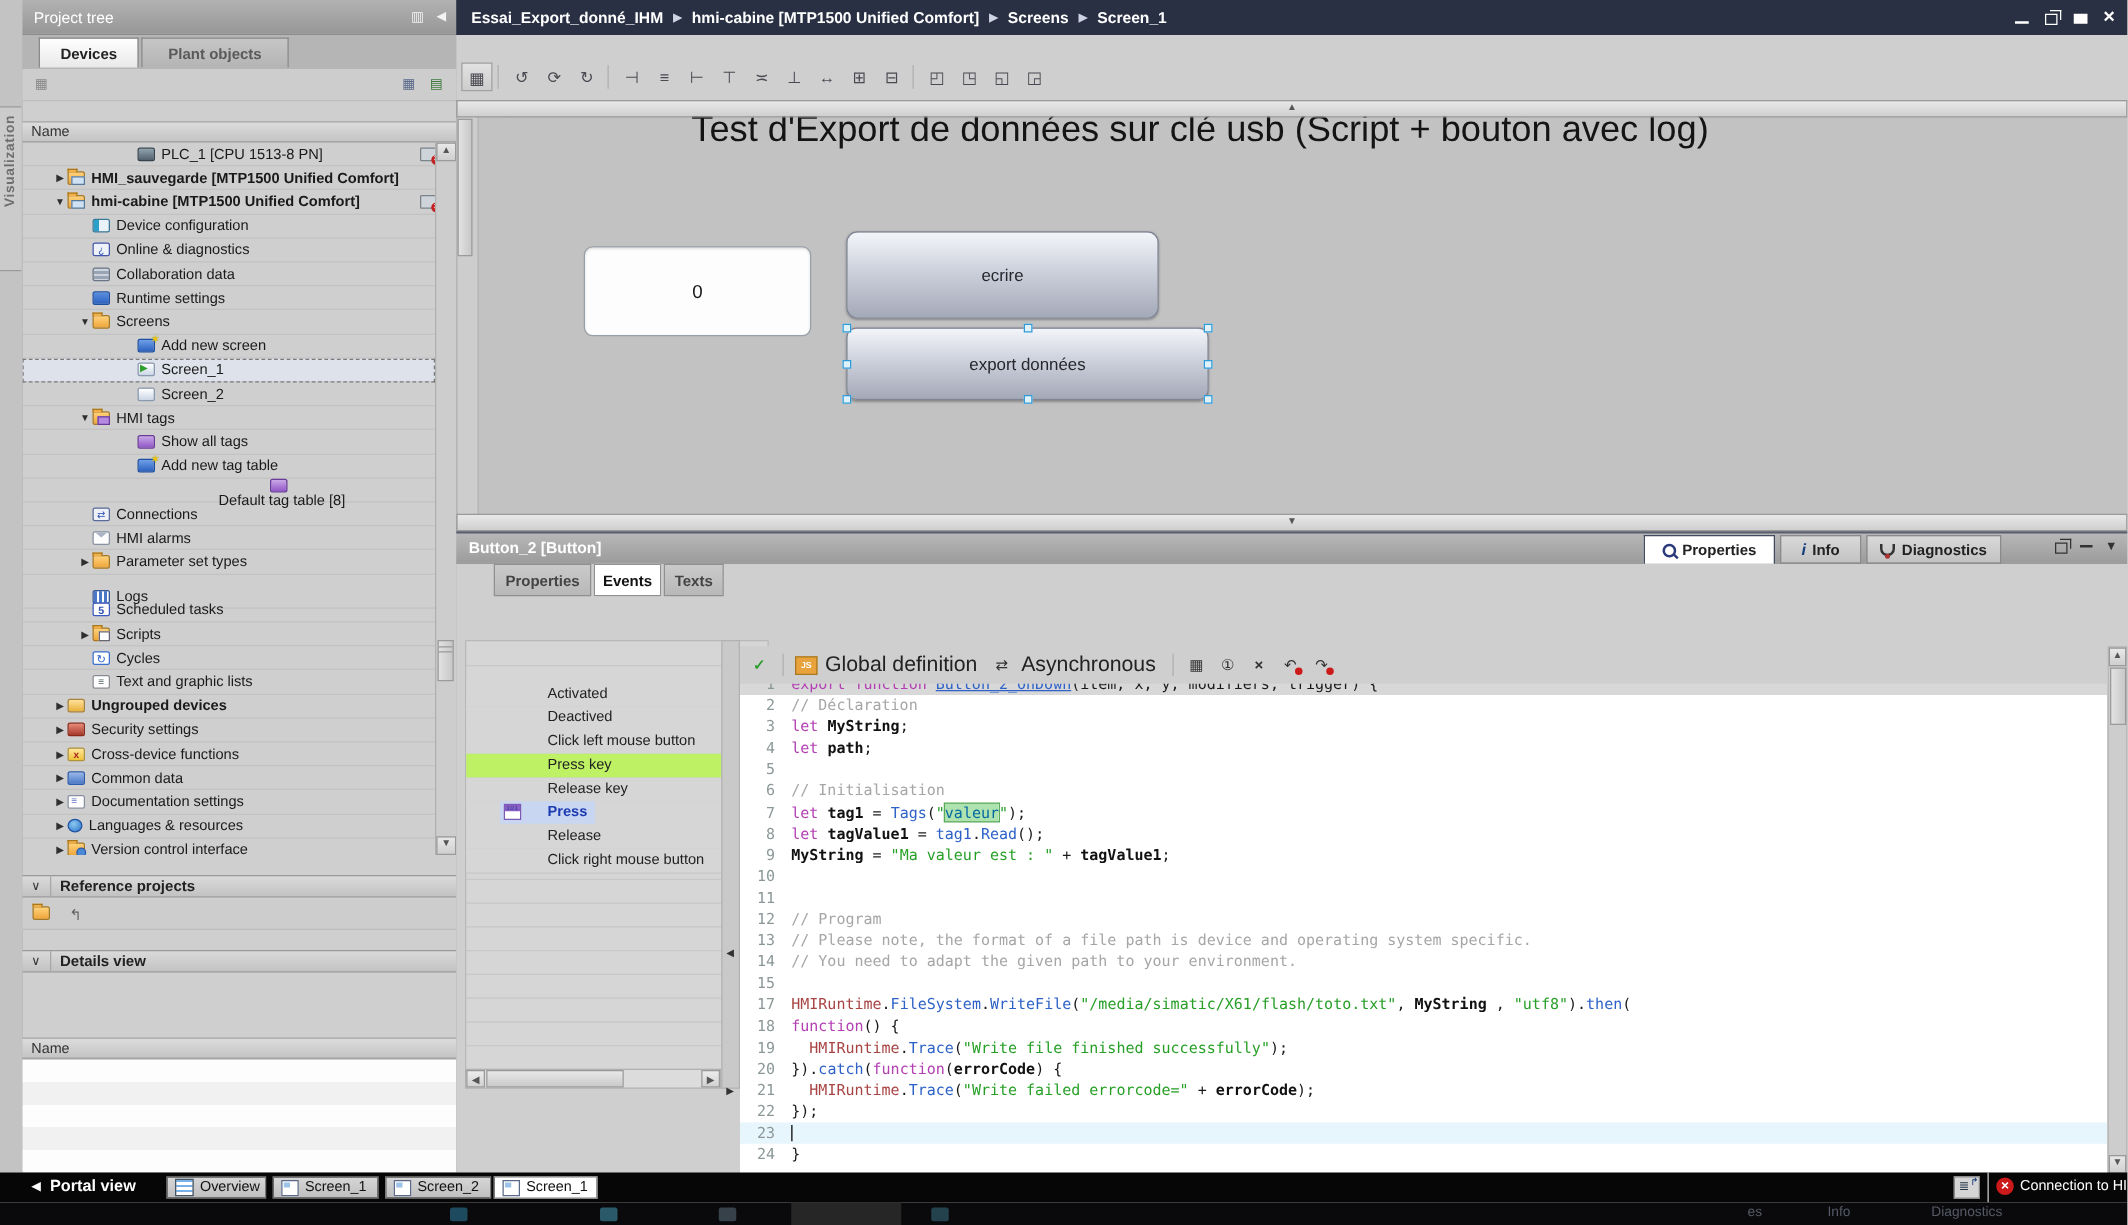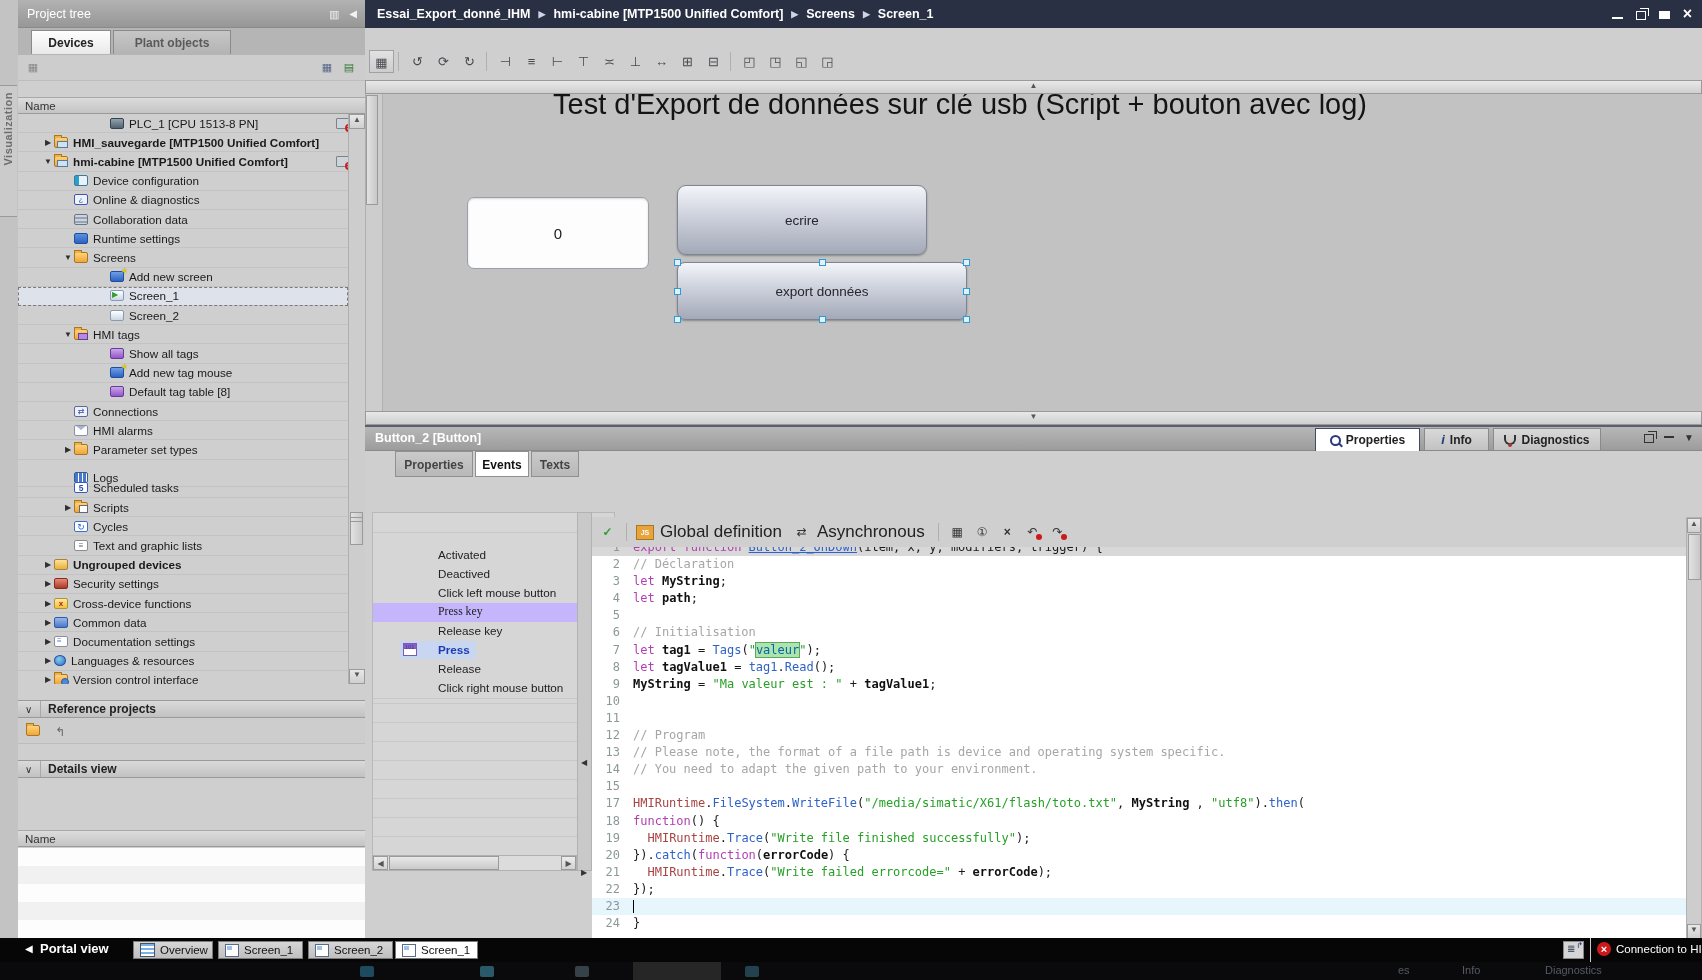--- a/index.html
+++ b/index.html
@@ -298,23 +298,23 @@
         <span class="tlabel">HMI tags</span>
       </div>
       <div class="trow" style="top: 230.4px; padding-left: 80px;">
         <span class="texp"></span>
         <span class="ti ic-tag"></span>
         <span class="tlabel">Show all tags</span>
       </div>
       <div class="trow" style="top: 249.6px; padding-left: 80px;">
         <span class="texp"></span>
         <span class="ti ic-add"></span>
-        <span class="tlabel">Add new tag mouse</span>
-      </div>
-      <div class="trow" style="top: 268.8px; padding-left: 80px;">
+        <span class="tlabel">Add new tag table</span>
+      </div>
+      <div class="trow" style="top: 268.8px; padding-left: 80px; flex-direction: column;">
         <span class="texp"></span>
         <span class="ti ic-tag"></span>
         <span class="tlabel">Default tag table [8]</span>
       </div>
       <div class="trow" style="top: 288px; padding-left: 44px;">
         <span class="texp"></span>
         <span class="ti ic-conn">⇄</span>
         <span class="tlabel">Connections</span>
       </div>
       <div class="trow" style="top: 307.2px; padding-left: 44px;">
@@ -532,21 +532,21 @@
       <div class="evrow" style="top: 323px;"></div>
       <div class="evrow" style="top: 33px; background: rgb(214, 214, 214);">
         <span class="lbl">Activated</span>
       </div>
       <div class="evrow" style="top: 52px; background: rgb(214, 214, 214);">
         <span class="lbl">Deactived</span>
       </div>
       <div class="evrow" style="top: 71px; background: rgb(214, 214, 214);">
         <span class="lbl">Click left mouse button</span>
       </div>
-      <div class="evrow" style="top: 90px; background: #c4b5fd; font-family: Liberation Serif, serif;">
+      <div class="evrow" style="top: 90px; background: #bef264;">
         <span class="lbl">Press key</span>
       </div>
       <div class="evrow" style="top: 109px; background: rgb(214, 214, 214);">
         <span class="lbl">Release key</span>
       </div>
       <div class="evrow sel" style="top: 128px; background: rgb(214, 214, 214);">
         <div class="selbg"></div>
         <span class="evico"></span>
         <span class="lbl">Press</span>
       </div>

